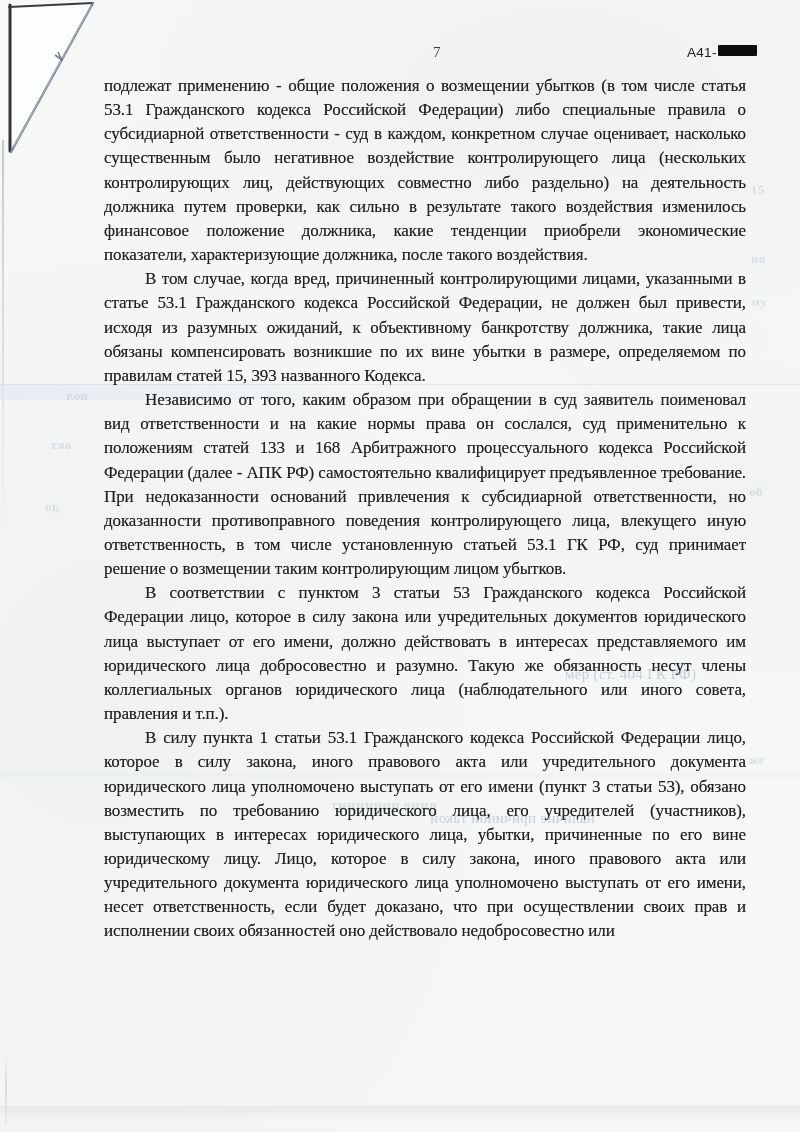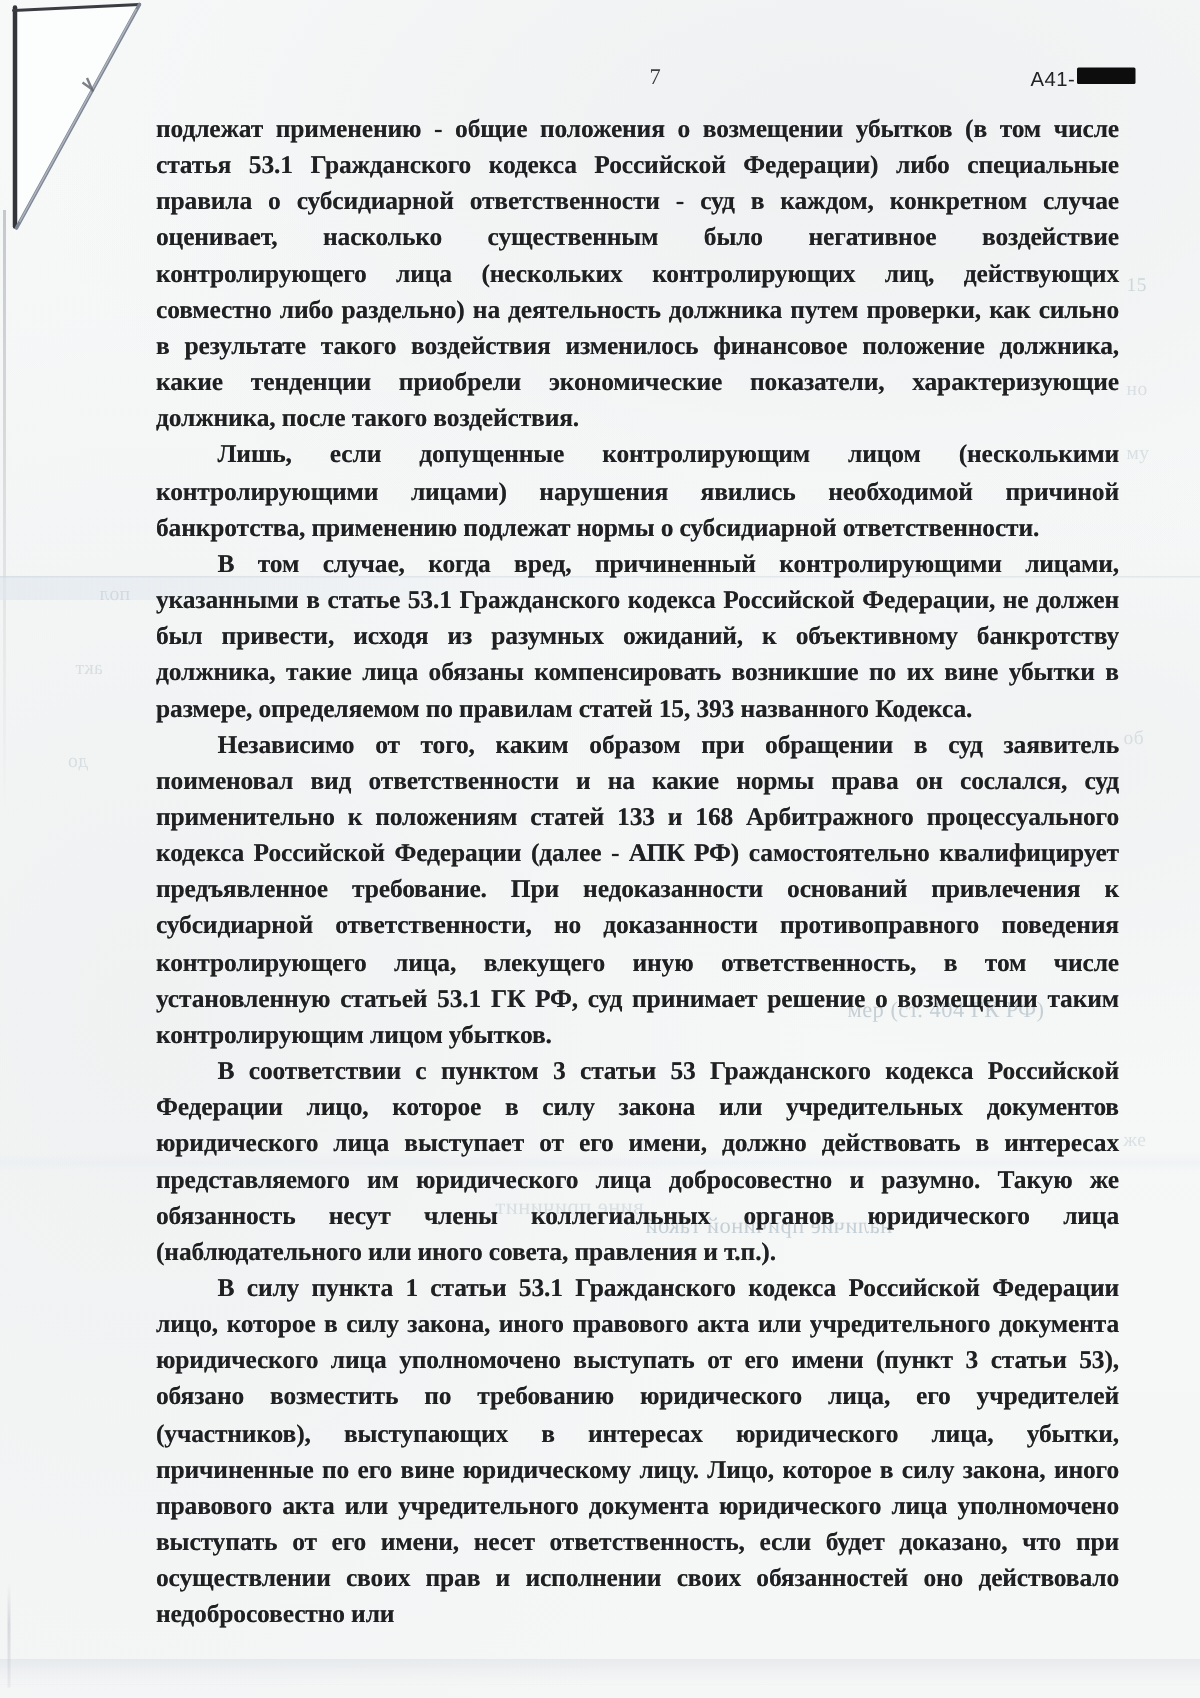--- a/index.html
+++ b/index.html
@@ -31,21 +31,21 @@
     display:inline-block;width:39px;height:11px;margin-left:1px;
     background:#0d0d0d;border-radius:1px;
   }
   
   .body-text{
     position:absolute;left:104px;top:74px;width:642px;
     font-size:17px;line-height:24.15px;letter-spacing:-0.1px;
     color:#1f2022;text-align:justify;
     text-shadow:0 0 .4px rgba(20,20,25,.55);
   }
-  .body-text p{margin:0;padding:0;text-indent:41px;font-weight:bold;}
+  .body-text p{margin:0;padding:0;text-indent:41px;}
   .body-text p.no-indent{text-indent:0;}
   
   .corner-fold{position:absolute;left:0;top:0;width:130px;height:190px;pointer-events:none;}
   .edge-shadow{
     position:absolute;left:2px;top:140px;width:2px;height:400px;
     background:linear-gradient(rgba(120,130,142,.40), rgba(130,140,150,.12) 70%, transparent);
   }
   .edge-shadow-bottom{
     position:absolute;left:5px;top:1055px;width:2px;height:70px;
     background:linear-gradient(transparent, rgba(130,140,152,.25) 40%, rgba(130,140,152,.10));
@@ -66,21 +66,21 @@
     border-top:1px solid rgba(175,185,197,.18);
   }
   
   .ghost{
     position:absolute;color:rgba(148,170,181,.50);
     filter:blur(.4px);white-space:nowrap;
     font-size:15px;letter-spacing:.3px;pointer-events:none;
   }
   .ghost.mirror{transform:scaleX(-1);}
   .ghost.small{font-size:13px;color:rgba(152,173,184,.42);}
-  .ghost.faint{color:rgba(158,178,188,.32);}
+  .ghost.faint{color:rgba(158,178,188,.32);font-weight:bold;}
 </style>
 </head>
 <body>
 
 <div class="page">
 
   <svg class="corner-fold" width="130" height="190" viewBox="0 0 130 190" aria-hidden="true">
     <polygon points="10,6 93,3 11,152" fill="#fcfdfd"></polygon>
     <path d="M10,5 L10,151" stroke="#33353a" stroke-width="3" fill="none" stroke-linecap="round"></path>
     <path d="M9,7 L93,3" stroke="#3a3c41" stroke-width="2" fill="none" stroke-linecap="round"></path>
@@ -108,20 +108,19 @@
   <span class="ghost small faint" style="left:751px;top:251px;">но</span>
   <span class="ghost small faint" style="left:751px;top:294px;">му</span>
   <span class="ghost small faint" style="left:749px;top:484px;">об</span>
   <span class="ghost small faint" style="left:749px;top:752px;">же</span>
   <span class="ghost small mirror faint" style="left:50px;top:437px;">акт</span>
   <span class="ghost small mirror faint" style="left:45px;top:499px;">до</span>
   <span class="ghost small mirror faint" style="left:66px;top:388px;">пол</span>
 
   <div class="body-text">
     <p class="no-indent">подлежат применению - общие положения о возмещении убытков (в том числе статья 53.1 Гражданского кодекса Российской Федерации) либо специальные правила о субсидиарной ответственности - суд в каждом, конкретном случае оценивает, насколько существенным было негативное воздействие контролирующего лица (нескольких контролирующих лиц, действующих совместно либо раздельно) на деятельность должника путем проверки, как сильно в результате такого воздействия изменилось финансовое положение должника, какие тенденции приобрели экономические показатели, характеризующие должника, после такого воздействия.</p>
-    <p>Лишь, если допущенные контролирующим лицом (несколькими контролирующими лицами) нарушения явились необходимой причиной банкротства, применению подлежат нормы о субсидиарной ответственности.</p>
     <p>В том случае, когда вред, причиненный контролирующими лицами, указанными в статье 53.1 Гражданского кодекса Российской Федерации, не должен был привести, исходя из разумных ожиданий, к объективному банкротству должника, такие лица обязаны компенсировать возникшие по их вине убытки в размере, определяемом по правилам статей 15, 393 названного Кодекса.</p>
     <p>Независимо от того, каким образом при обращении в суд заявитель поименовал вид ответственности и на какие нормы права он сослался, суд применительно к положениям статей 133 и 168 Арбитражного процессуального кодекса Российской Федерации (далее - АПК РФ) самостоятельно квалифицирует предъявленное требование. При недоказанности оснований привлечения к субсидиарной ответственности, но доказанности противоправного поведения контролирующего лица, влекущего иную ответственность, в том числе установленную статьей 53.1 ГК РФ, суд принимает решение о возмещении таким контролирующим лицом убытков.</p>
     <p>В соответствии с пунктом 3 статьи 53 Гражданского кодекса Российской Федерации лицо, которое в силу закона или учредительных документов юридического лица выступает от его имени, должно действовать в интересах представляемого им юридического лица добросовестно и разумно. Такую же обязанность несут члены коллегиальных органов юридического лица (наблюдательного или иного совета, правления и т.п.).</p>
     <p>В силу пункта 1 статьи 53.1 Гражданского кодекса Российской Федерации лицо, которое в силу закона, иного правового акта или учредительного документа юридического лица уполномочено выступать от его имени (пункт 3 статьи 53), обязано возместить по требованию юридического лица, его учредителей (участников), выступающих в интересах юридического лица, убытки, причиненные по его вине юридическому лицу. Лицо, которое в силу закона, иного правового акта или учредительного документа юридического лица уполномочено выступать от его имени, несет ответственность, если будет доказано, что при осуществлении своих прав и исполнении своих обязанностей оно действовало недобросовестно или</p>
   </div>
 
 </div>
 
 </body></html>

